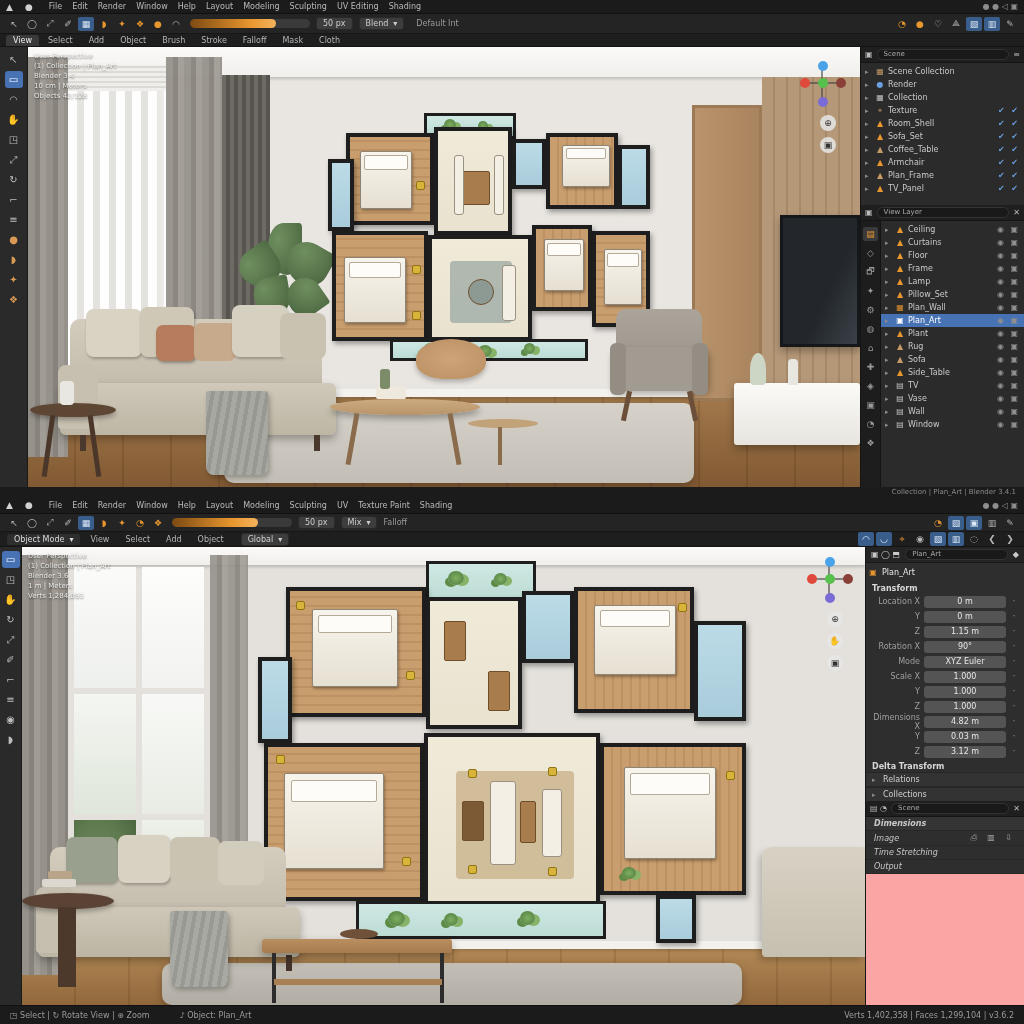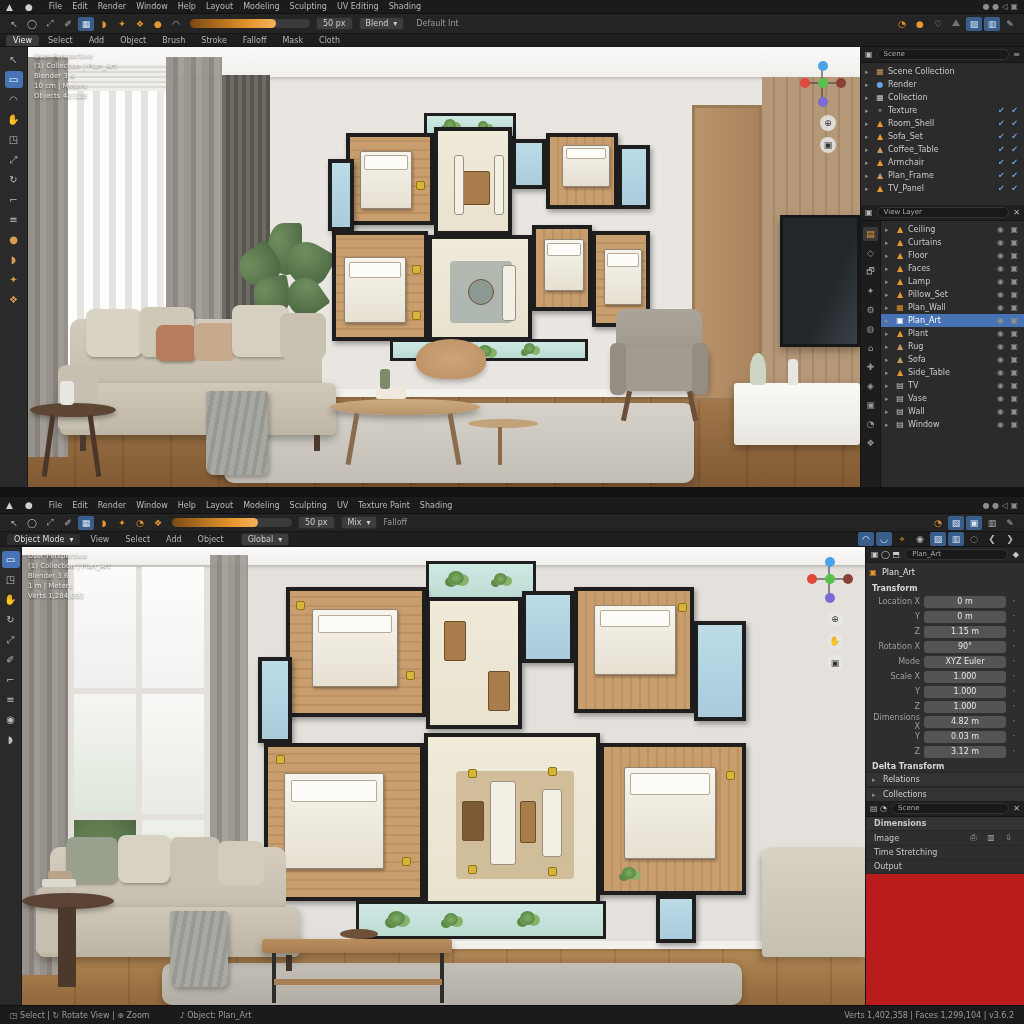--- a/index.html
+++ b/index.html
@@ -434,21 +434,21 @@
             </div>
             <div class="orow">
               <span class="caret">▸</span>
               <span class="oicon orange">▲</span>
               <span class="oname">Floor</span>
               <span class="otog gray">◉ ▣</span>
             </div>
             <div class="orow">
               <span class="caret">▸</span>
               <span class="oicon orange">▲</span>
-              <span class="oname">Faces</span>
+              <span class="oname">Frame</span>
               <span class="otog gray">◉ ▣</span>
             </div>
             <div class="orow">
               <span class="caret">▸</span>
               <span class="oicon orange">▲</span>
               <span class="oname">Lamp</span>
               <span class="otog gray">◉ ▣</span>
             </div>
             <div class="orow">
               <span class="caret">▸</span>
@@ -514,20 +514,23 @@
               <span class="caret">▸</span>
               <span class="oicon">▤</span>
               <span class="oname">Window</span>
               <span class="otog gray">◉ ▣</span>
             </div>
           </div>
       </div>
     </div>
   </div>
 
+  <div class="statusA">
+    <span>Collection | Plan_Art | Blender 3.4.1</span>
+  </div>
 </div>
 
 <div class="window" style="height:527px;">
 
   <div class="menubar" style="height:17px;">
     <span class="logo">▲</span>
     <span class="logo">●</span>
     <div style="display:flex;gap:2px;">
 
     <span class="menu-item">File</span>
@@ -830,21 +833,21 @@
                 <span class="caret">▸</span>
                 <span>Collections</span>
               </div>
             </div>
         </div>
         <div class="panelhead">
           <span>▤ ◔</span>
           <span class="search">Scene</span>
           <span>✕</span>
         </div>
-        <div style="flex:1;background:#b91c1c;">
+        <div style="flex:1;background:#fca5a5;font-style:italic;">
           <div>
 
           <div class="outrow sub">
                 <span>Dimensions</span>
                 <span class="ricons"></span>
               </div>
               <div class="outrow">
                 <span>Image</span>
                 <span class="ricons">⎙ ▥ ⇩</span>
               </div>

